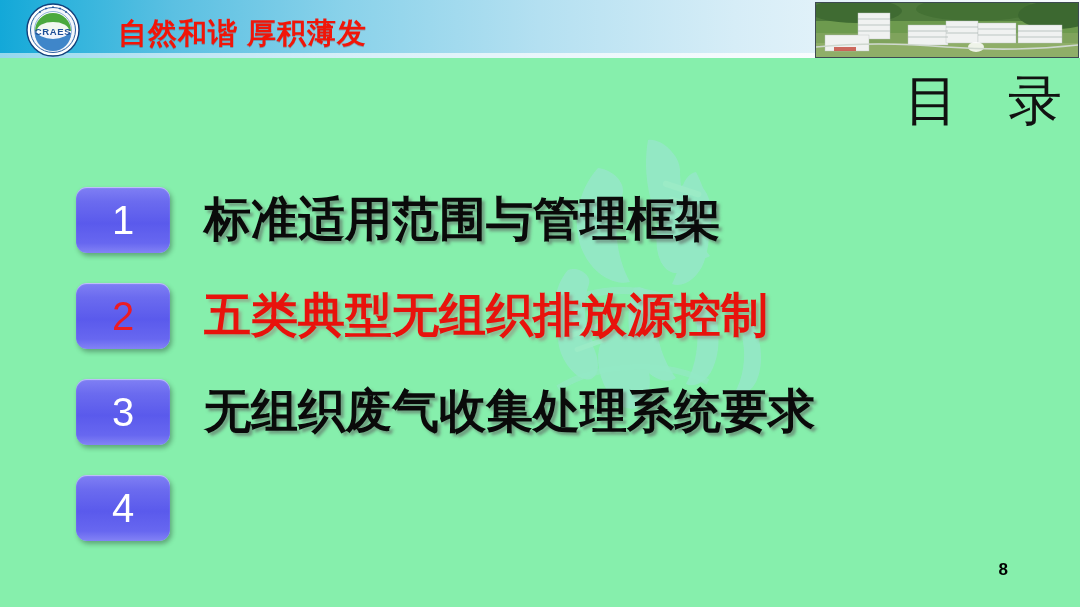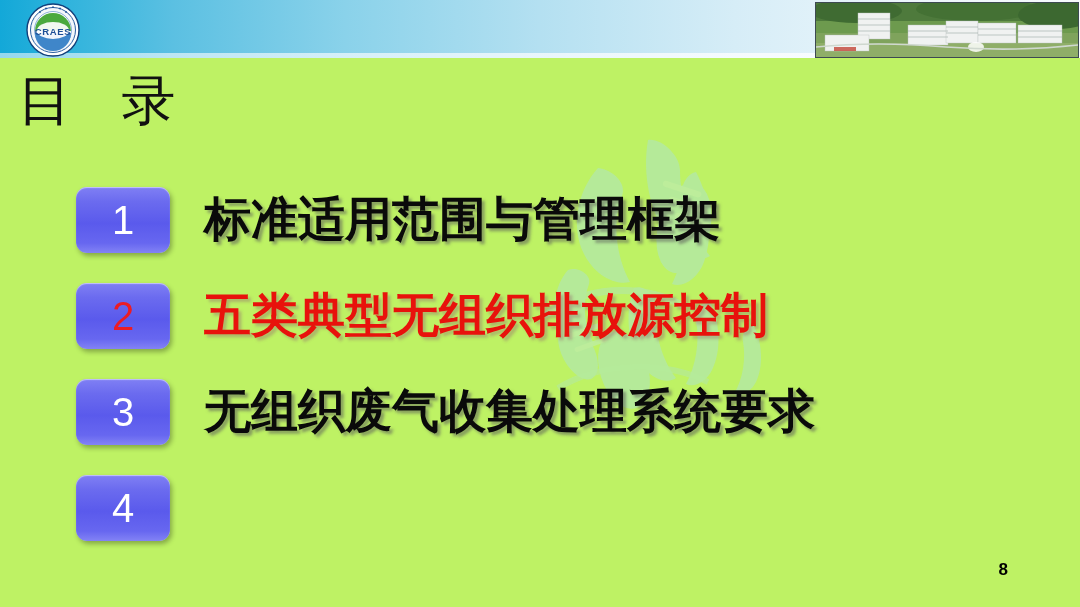--- a/index.html
+++ b/index.html
@@ -8,21 +8,21 @@
     background: #ffffff;
   }
   body {
     font-family: "Liberation Sans", "DejaVu Sans", sans-serif;
   }
 
   .slide {
     position: relative;
     width: 1080px;
     height: 607px;
-    background: #bef264;
+    background: #86efac;
     overflow: hidden;
   }
 
   
   .header-band {
     position: absolute;
     left: 0;
     top: 0;
     width: 1080px;
     height: 58px;
@@ -92,21 +92,21 @@
     opacity: 0.40;
     pointer-events: none;
   }
 
   
   .page-title {
     position: absolute;
     left: 0;
     top: 72px;
     width: 1080px;
-    text-align: left;
+    text-align: right;
     font-family: "Liberation Serif", "DejaVu Serif", serif;
     font-size: 54px;
     color: #111111;
     letter-spacing: 18px;
     text-indent: 18px;
     line-height: 1.1;
   }
 
   
   .toc {
@@ -191,20 +191,21 @@
       <g fill="#1d4f96">
         <circle cx="27" cy="4.2" r="0.9"></circle>
         <circle cx="20" cy="5.4" r="0.9"></circle>
         <circle cx="34" cy="5.4" r="0.9"></circle>
         <circle cx="14" cy="9" r="0.9"></circle>
         <circle cx="40" cy="9" r="0.9"></circle>
       </g>
     </svg>
   </div>
 
+  <div class="slogan">自然和谐  厚积薄发</div>
 
   <div class="header-photo">
     <svg width="262" height="54" viewBox="0 0 262 54" preserveAspectRatio="none">
       <rect x="0" y="0" width="262" height="54" fill="#7fa35c"></rect>
       <rect x="0" y="0" width="262" height="22" fill="#4e7a3c"></rect>
       <rect x="0" y="18" width="262" height="12" fill="#6d9a4e"></rect>
       <ellipse cx="40" cy="8" rx="46" ry="12" fill="#3f6b32"></ellipse>
       <ellipse cx="160" cy="6" rx="60" ry="12" fill="#447134"></ellipse>
       <ellipse cx="240" cy="12" rx="38" ry="14" fill="#3c6830"></ellipse>
       <rect x="0" y="40" width="262" height="14" fill="#8fae68"></rect>

